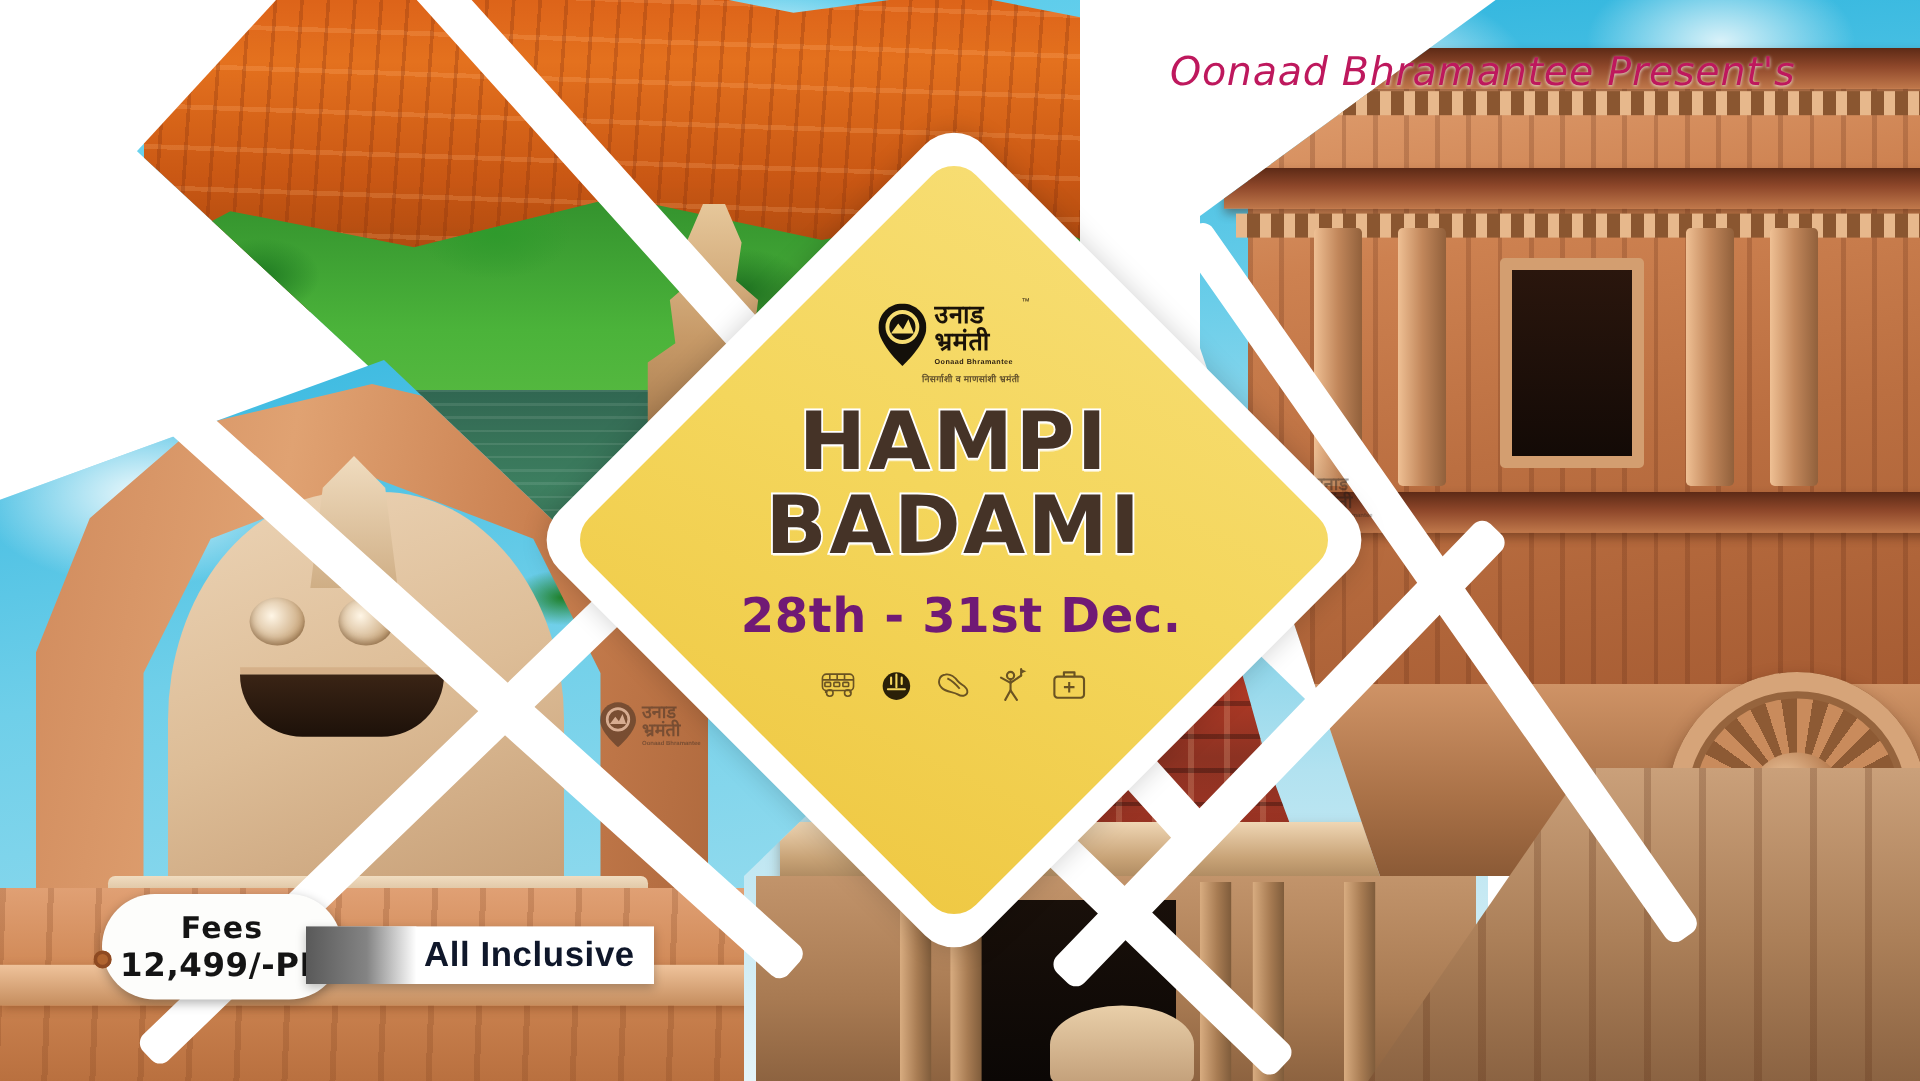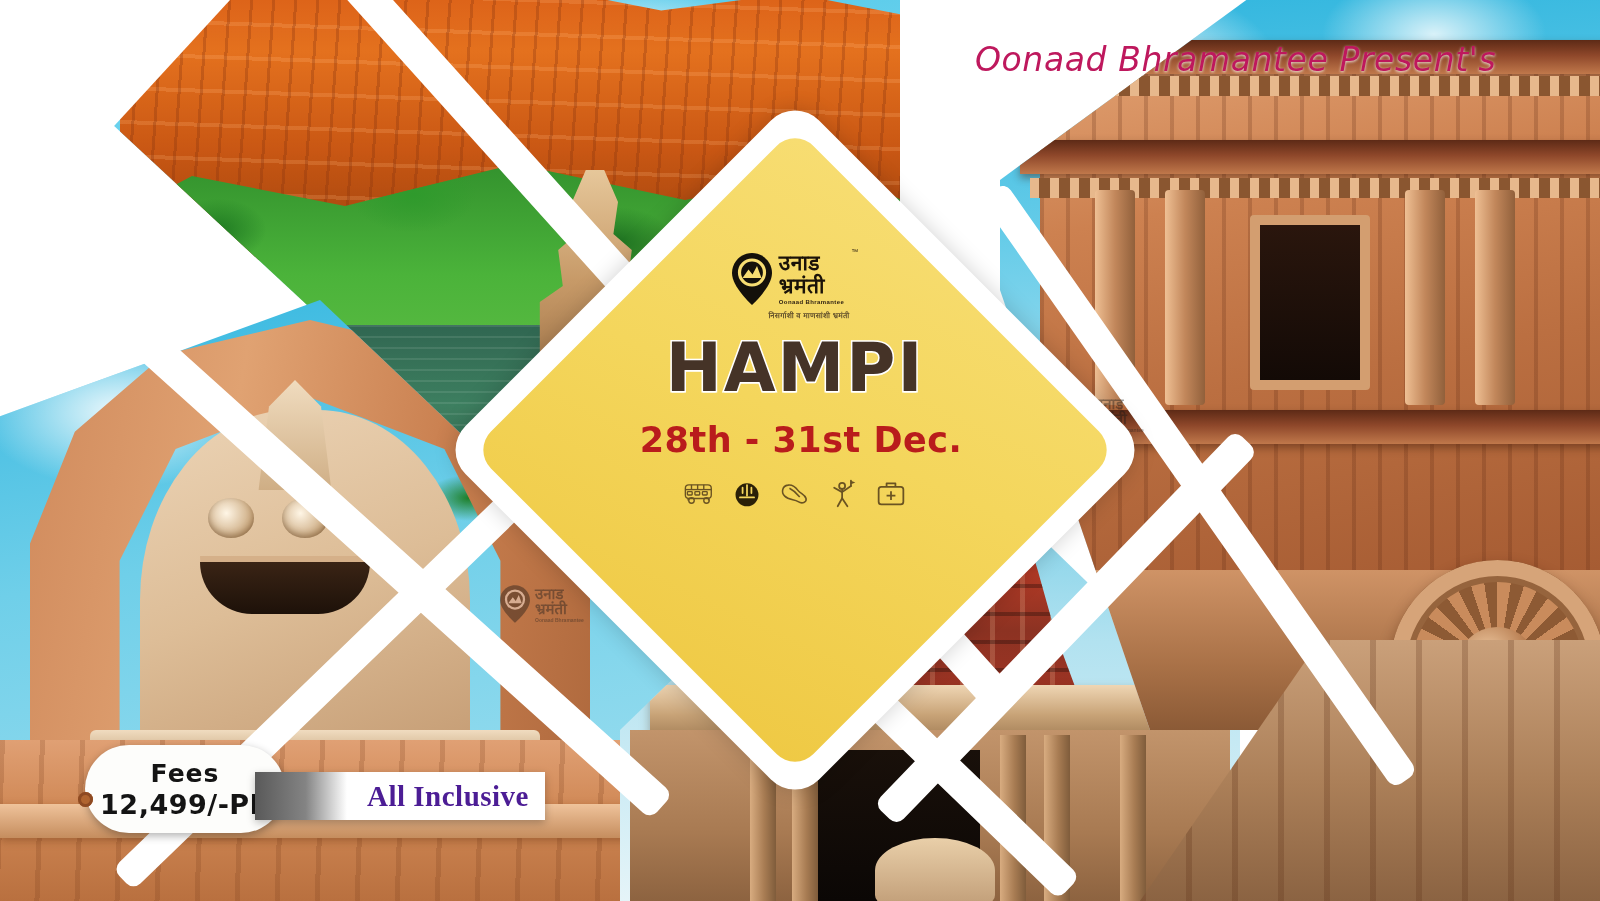--- a/index.html
+++ b/index.html
@@ -323,22 +323,22 @@
     paint-order: stroke fill;
     text-shadow:0 2px 0 rgba(255,255,255,.55);
   }
   #title-line-1 { font-size:67px; }
   #title-line-2 { font-size:67px; margin-top:6px; }
 
   #date-line {
     margin-top:20px;
     font-family:"DejaVu Sans", sans-serif;
     font-weight:700;
-    font-size:35px;
-    color:#b91c1c;
+    font-size:40px;
+    color:#701a75;
     letter-spacing:.5px;
     margin-left:12px;
   }
 
   
   #amenities { margin-top:18px; display:flex; gap:18px; align-items:center; }
   .amenity { width:30px; height:30px; display:block; }
 
   
   #headline {
@@ -384,22 +384,22 @@
     padding-right:16px;
     box-shadow:0 3px 8px rgba(0,0,0,.25);
   }
   #allinc-shade {
     position:absolute; left:0; top:0; width:92px; height:48px;
     background:linear-gradient(90deg,#3c3c3c 0%, #6e6e6e 55%, #ffffff 100%);
     opacity:.85;
   }
   #allinc-text {
     position:relative;
-    font-family:Liberation Serif, serif;
-    font-weight:700; font-size:29px; color:#4c1d95; letter-spacing:.5px;
+    font-family:Liberation Sans, sans-serif;
+    font-weight:700; font-size:29px; color:#0f172a; letter-spacing:.5px;
   }
 
   
   .watermark {
     position:absolute; display:flex; align-items:center; gap:5px;
     opacity:.40; pointer-events:none;
   }
   .wm-pin { width:30px; height:38px; }
   .wm-words { display:flex; flex-direction:column; line-height:1; }
   .wm-l1 { font-size:15px; font-weight:700; color:#1a1a1a; }
@@ -535,20 +535,21 @@
           <span class="logo-line" id="logo-line-2">भ्रमंती</span>
           <span id="logo-brand-en">Oonaad Bhramantee</span>
         </div>
         <span id="logo-tm">™</span>
       </div>
 
       <div id="logo-tagline">निसर्गाशी व माणसांशी भ्रमंती</div>
 
       <div id="title-block">
         <div class="title-line" id="title-line-1">HAMPI</div>
+        <div class="title-line" id="title-line-2">BADAMI</div>
       </div>
 
       <div id="date-line">28th - 31st Dec.</div>
 
       <div id="amenities">
 
         <svg class="amenity" viewBox="0 0 44 34">
           <g fill="none" stroke="#6a5322" stroke-width="2" stroke-linejoin="round">
             <rect x="2" y="5" width="38" height="20" rx="5"></rect>
             <path d="M2 12 H40"></path>

